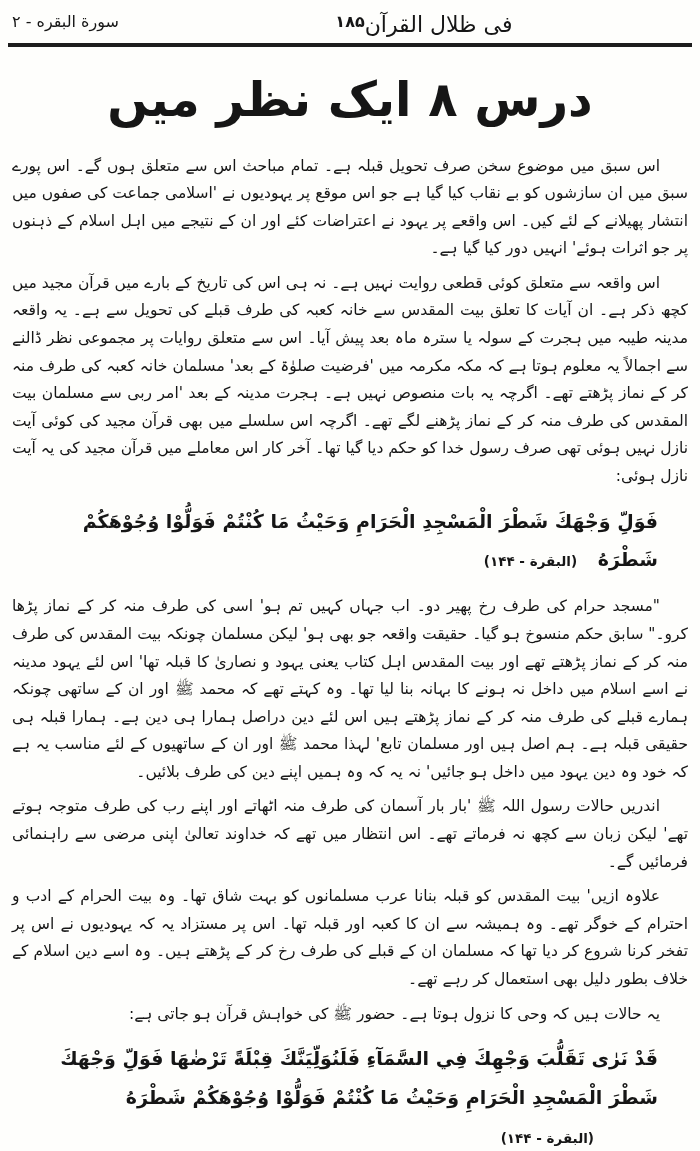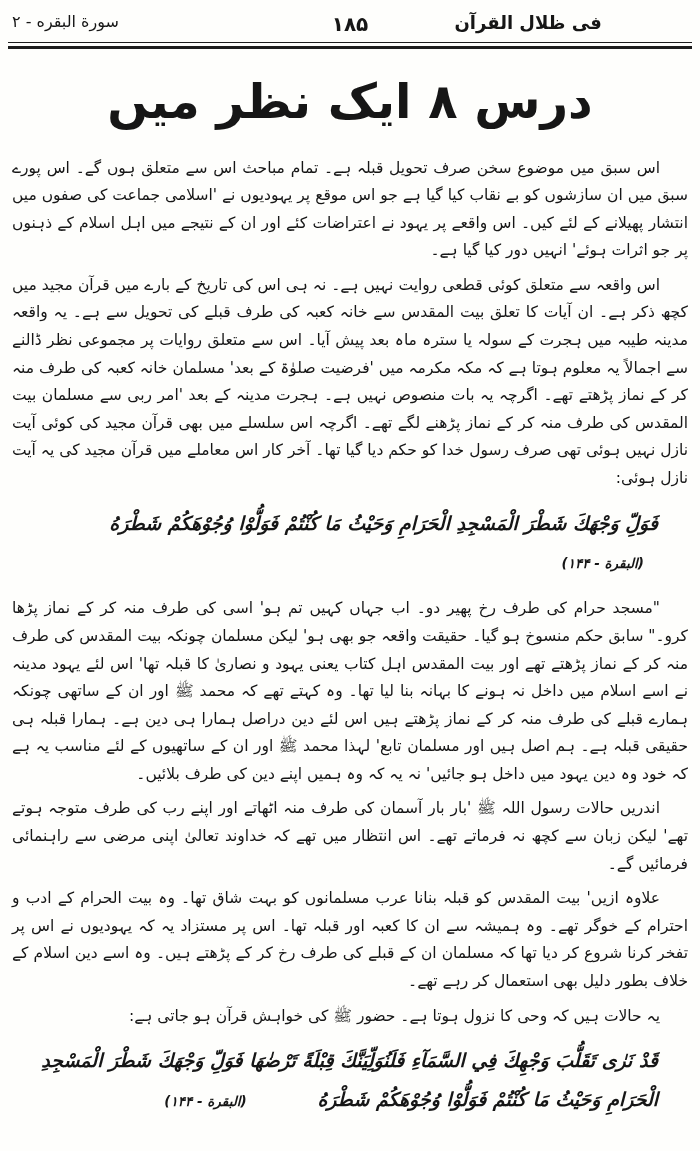--- a/index.html
+++ b/index.html
@@ -20,22 +20,22 @@
     direction: rtl;
     overflow: hidden;
   }
   
   .hdr {
     display: grid;
     grid-template-columns: 1fr auto 1fr;
     align-items: flex-start;
     padding: 4px 4px 6px 4px;
   }
-  .hdr-book   { text-align: center; font-size: 18px; font-weight: bold; }
-  .hdr-page   { text-align: right; font-size: 20px; font-weight: bold; letter-spacing: 1px; }
+  .hdr-book   { text-align: left; font-size: 22px; font-weight: normal; }
+  .hdr-page   { text-align: right; font-size: 16px; font-weight: bold; letter-spacing: 1px; }
   .hdr-surah  { text-align: left; font-size: 16px; }
   .rule-double {
     height: 7px;
     border-top: 1.5px solid #1d1d1d;
     border-bottom: 3px solid #1d1d1d;
     margin: 0 0 2px 0;
   }
   
   .title {
     text-align: center;
@@ -52,21 +52,20 @@
     padding: 0 4px;
   }
   .para { text-indent: 28px; margin-bottom: 7px; }
   .verse {
     font-size: 19px;
     font-weight: bold;
     line-height: 2.05;
     padding: 4px 30px 8px 6px;
     text-align: right;
     margin-bottom: 6px;
-    font-style: italic;
   }
   .verse-ref {
     font-size: 13.5px;
     font-weight: bold;
     white-space: nowrap;
     margin-right: 14px;
   }
   .verse-ref.gap-lg { margin-right: 64px; }
 </style>
 </head>

